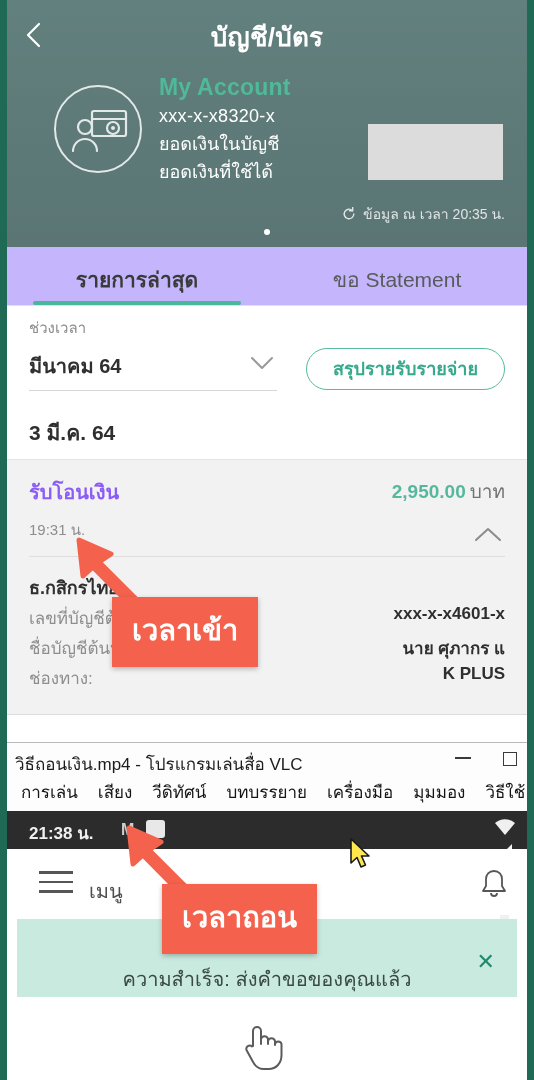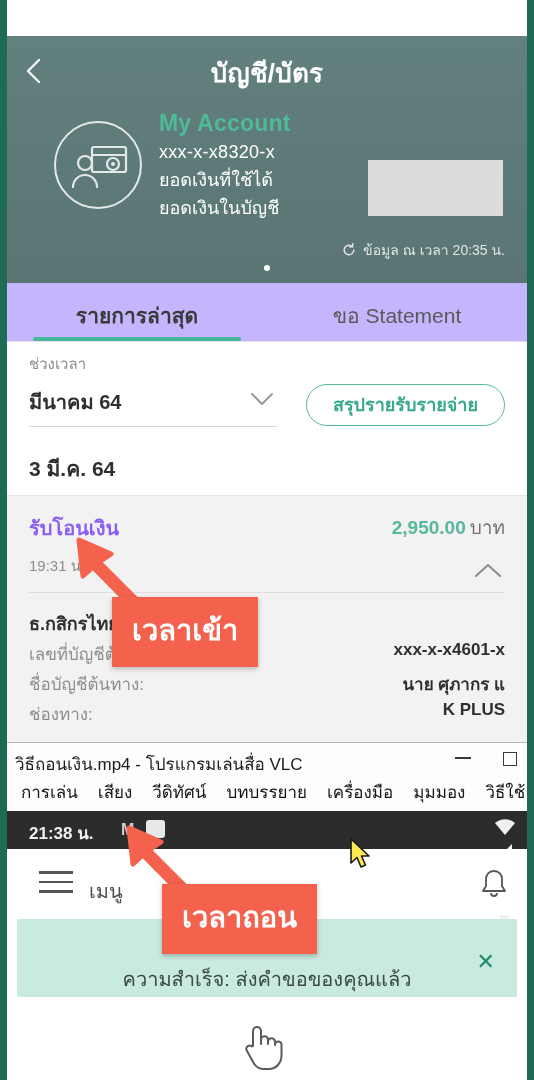--- a/index.html
+++ b/index.html
@@ -12,21 +12,21 @@
   }
   
   #frame {
     position:absolute; inset:0;
     border-left:7px solid #1f6a55;
     border-right:7px solid #1f6a55;
     background:#ffffff;
     overflow:hidden;
   }
   
-  #bank { position:absolute; left:0; right:0; top:0; height:742px; background:#ffffff;margin-top:36px; }
+  #bank { position:absolute; left:0; right:0; top:0; height:742px; background:#ffffff; }
 
   .hdr {
     position:relative;
     height:247px;
     background:#5e7a78;
     background:linear-gradient(180deg,#62807d 0%,#5a7574 100%);
   }
   .hdr-top { position:relative; height:72px; }
   .back-ic {
     position:absolute; left:14px; top:20px;
@@ -205,22 +205,22 @@
             <line x1="20" y1="12" x2="54" y2="12" stroke="#e3e9e8" stroke-width="2.2"></line>
             <circle cx="41" cy="21" r="6" fill="none" stroke="#e3e9e8" stroke-width="2.2"></circle>
             <circle cx="41" cy="21" r="2" fill="#e3e9e8"></circle>
             <circle cx="13" cy="20" r="7" fill="none" stroke="#e3e9e8" stroke-width="2.2"></circle>
             <path d="M1 44 a12 12 0 0 1 24 0" fill="none" stroke="#e3e9e8" stroke-width="2.2" stroke-linecap="round"></path>
           </svg>
         </div>
         <div class="acct-info">
           <div class="acct-name">My Account</div>
           <div class="acct-num">xxx-x-x8320-x</div>
+          <div class="acct-line">ยอดเงินในบัญชี</div>
           <div class="acct-line">ยอดเงินที่ใช้ได้</div>
-          <div class="acct-line">ยอดเงินในบัญชี</div>
         </div>
         <div class="amt-box"></div>
       </div>
 
       <div class="refresh-row">
         <svg class="refresh-ic" viewBox="0 0 16 16">
           <path d="M13.5 8 a5.5 5.5 0 1 1 -1.7 -4" fill="none" stroke="#dfe6e5" stroke-width="1.6" stroke-linecap="round"></path>
           <path d="M12.2 0.6 L12.2 4.2 L8.6 4.2" fill="none" stroke="#dfe6e5" stroke-width="1.6" stroke-linecap="round"></path>
         </svg>
         <span>ข้อมูล ณ เวลา 20:35 น.</span>

